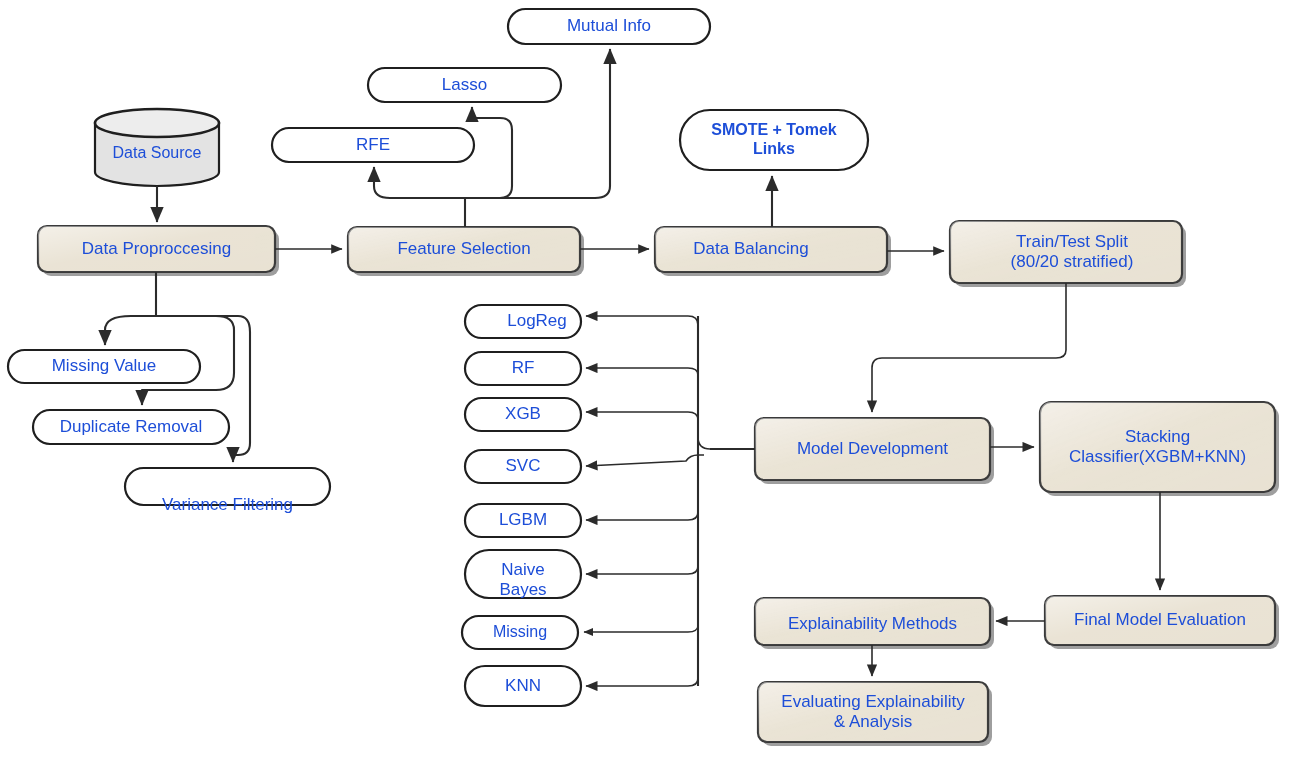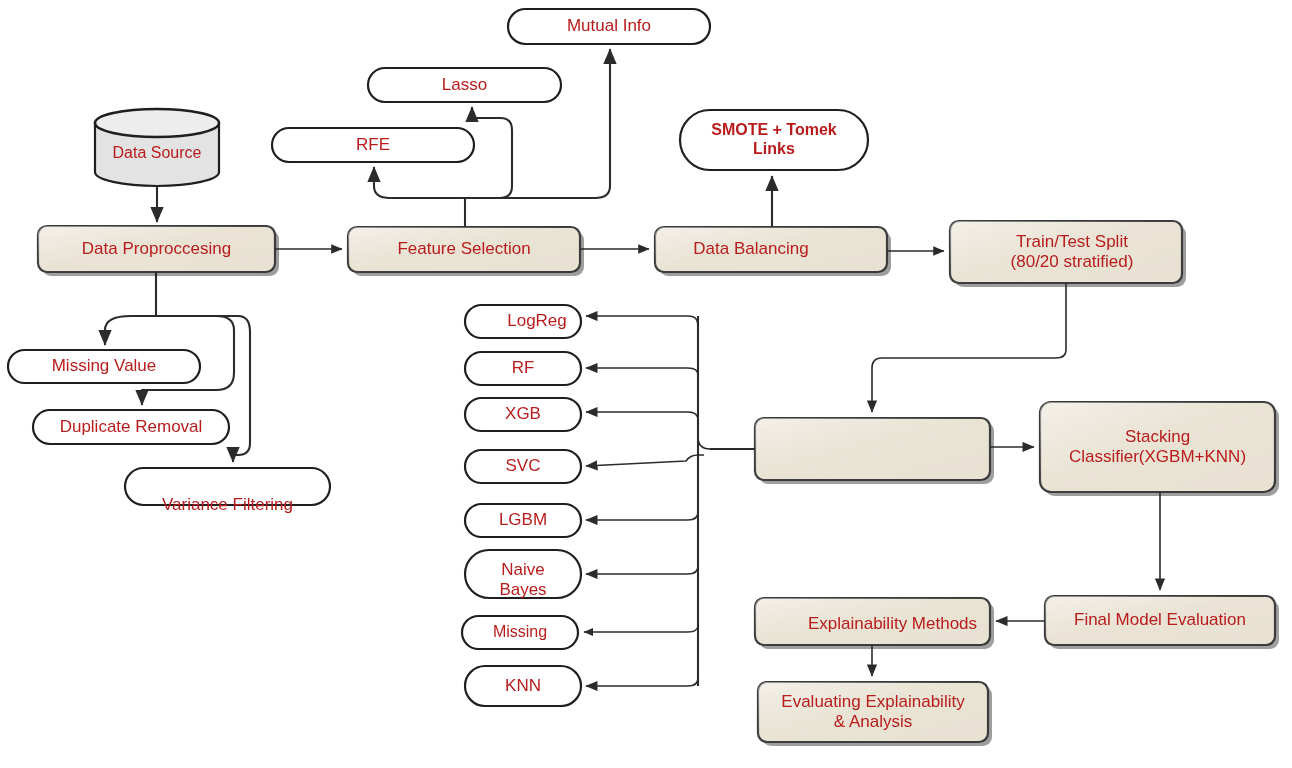--- a/index.html
+++ b/index.html
@@ -1,21 +1,21 @@
 <!DOCTYPE html>
 <html><head>
 <meta charset="utf-8">
 <style>
   html,body{margin:0;padding:0;background:#ffffff;}
   body{font-family:"Liberation Sans", sans-serif;}
   #canvas{position:relative;width:1292px;height:768px;background:#fff;overflow:hidden;}
   svg{position:absolute;left:0;top:0;width:1292px;height:768px;}
   .node-label{
     position:absolute;display:flex;align-items:center;justify-content:center;
-    text-align:left;line-height:1.18;color:#b91c1c;pointer-events:none;
+    text-align:left;line-height:1.18;color:#1d4ed8;pointer-events:none;
     font-family:"Liberation Sans", sans-serif;
   }
   .fs-16{font-size:16px;}
   .fs-17{font-size:17px;}
 </style>
 </head>
 <body>
 
 <div id="canvas">
 
@@ -148,29 +148,30 @@
 
   <div class="node-label fs-17" style="left:348px;top:227px;width:232px;height:45px;">Feature Selection</div>
 
   <div class="node-label fs-17" style="left:655px;top:227px;width:192px;height:45px;">Data Balancing</div>
 
   <div class="node-label fs-17" style="left:956px;top:221px;width:232px;height:62px;flex-direction:column;">
     <span>Train/Test Split</span>
     <span>(80/20 stratified)</span>
   </div>
 
+  <div class="node-label fs-17" style="left:755px;top:418px;width:235px;height:62px;">Model Development</div>
 
   <div class="node-label fs-17" style="left:1040px;top:402px;width:235px;height:90px;flex-direction:column;">
     <span>Stacking</span>
     <span>Classifier(XGBM+KNN)</span>
   </div>
 
   <div class="node-label fs-17" style="left:1045px;top:596px;width:230px;height:49px;">Final Model Evaluation</div>
 
-  <div class="node-label fs-17" style="left:755px;top:598px;width:235px;height:52px;padding-left:20px;">Explainability Methods</div>
+  <div class="node-label fs-17" style="left:755px;top:598px;width:235px;height:52px;">Explainability Methods</div>
 
   <div class="node-label fs-17" style="left:758px;top:682px;width:230px;height:60px;flex-direction:column;">
     <span>Evaluating Explainability</span>
     <span>&amp; Analysis</span>
   </div>
 
   <div class="node-label fs-17" style="left:8px;top:350px;width:192px;height:33px;">Missing Value</div>
   <div class="node-label fs-17" style="left:33px;top:410px;width:196px;height:34px;">Duplicate Removal</div>
   <div class="node-label fs-17" style="left:125px;top:487px;width:205px;height:37px;">Variance Filtering</div>
 

